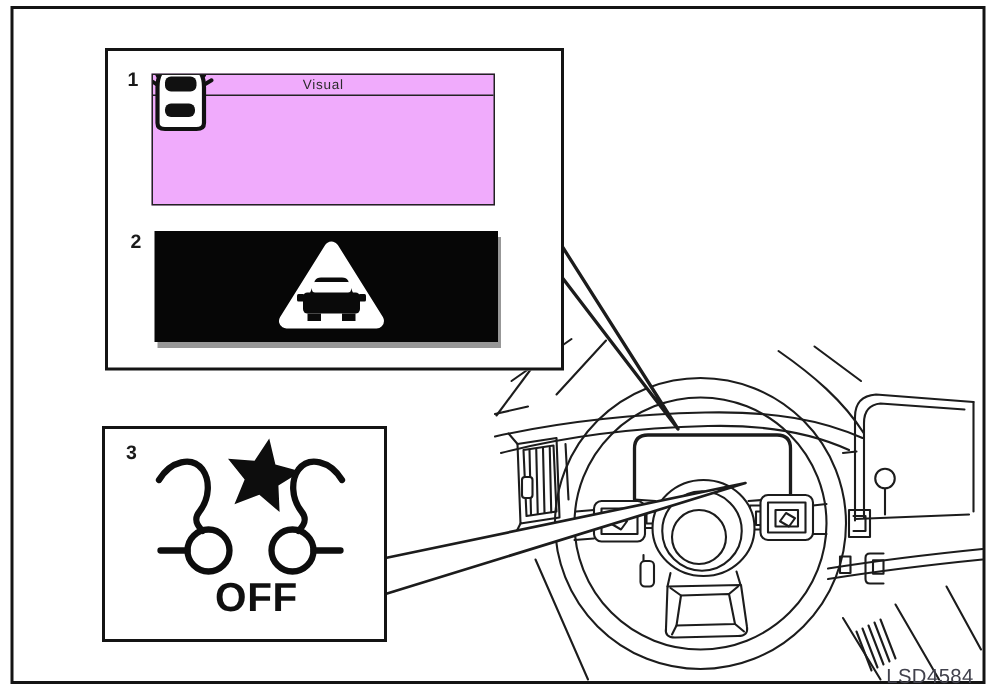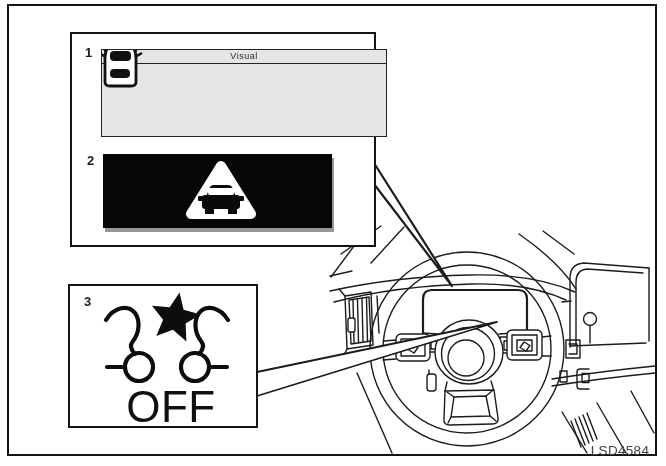--- a/index.html
+++ b/index.html
@@ -9,30 +9,30 @@
   .frame{left:7px;top:4px;width:650px;height:452px;border:2px solid #141414;
          box-sizing:border-box;z-index:1;}
   #scene{left:0;top:0;z-index:2;}
   .callout{background:#ffffff;border:2.5px solid #141414;box-sizing:border-box;z-index:3;}
   #box-displays{left:70px;top:32px;width:306px;height:215px;}
   #box-switch{left:68px;top:284px;width:190px;height:144px;}
   .num-label{font-size:13px;font-weight:600;line-height:13px;color:#1a1a1a;}
   #label-1{left:13px;top:12px;}
   #label-2{left:15px;top:120px;}
   #label-3{left:14px;top:9px;}
-  #display-1{left:29px;top:15px;width:286px;height:88px;border:1.6px solid #222;
-             box-sizing:border-box;background:#e5e5e5;}
+  #display-1{left:29px;top:15px;width:229px;height:88px;border:1.6px solid #222;
+             box-sizing:border-box;background:#f0abfc;}
   #display-1 .hdr{position:absolute;left:0;top:0;right:0;height:13px;
                   border-bottom:1.6px solid #222;text-align:center;
                   font-size:9px;line-height:13px;letter-spacing:.5px;color:#2b2b2b;}
   #display-2{left:31px;top:120px;width:229px;height:74px;background:#060606;
              box-shadow:2px 4px 0 #979797;}
   #d1-art,#d2-art,#off-art{position:absolute;left:0;top:0;}
   #off-text{position:absolute;left:16px;right:0;top:99px;text-align:center;
-            font-size:44px;font-weight:400;letter-spacing:.5px;color:#101010;line-height:1;}
+            font-size:27px;font-weight:700;letter-spacing:.5px;color:#101010;line-height:1;}
   #figure-code{left:584px;top:443px;width:72px;text-align:center;font-size:13.5px;
                color:#41414c;z-index:4;letter-spacing:.3px;}
   svg{display:block;}
   .ln{fill:none;stroke:#1c1c1c;stroke-width:1.4;stroke-linecap:round;stroke-linejoin:round;}
   .ln2{fill:none;stroke:#1c1c1c;stroke-width:2.2;stroke-linecap:round;stroke-linejoin:round;}
   .wfill{fill:#ffffff;stroke:#1c1c1c;stroke-width:1.4;stroke-linejoin:round;}
   .leader{fill:#ffffff;stroke:#1c1c1c;stroke-linejoin:round;}
 </style>
 </head>
 <body>

